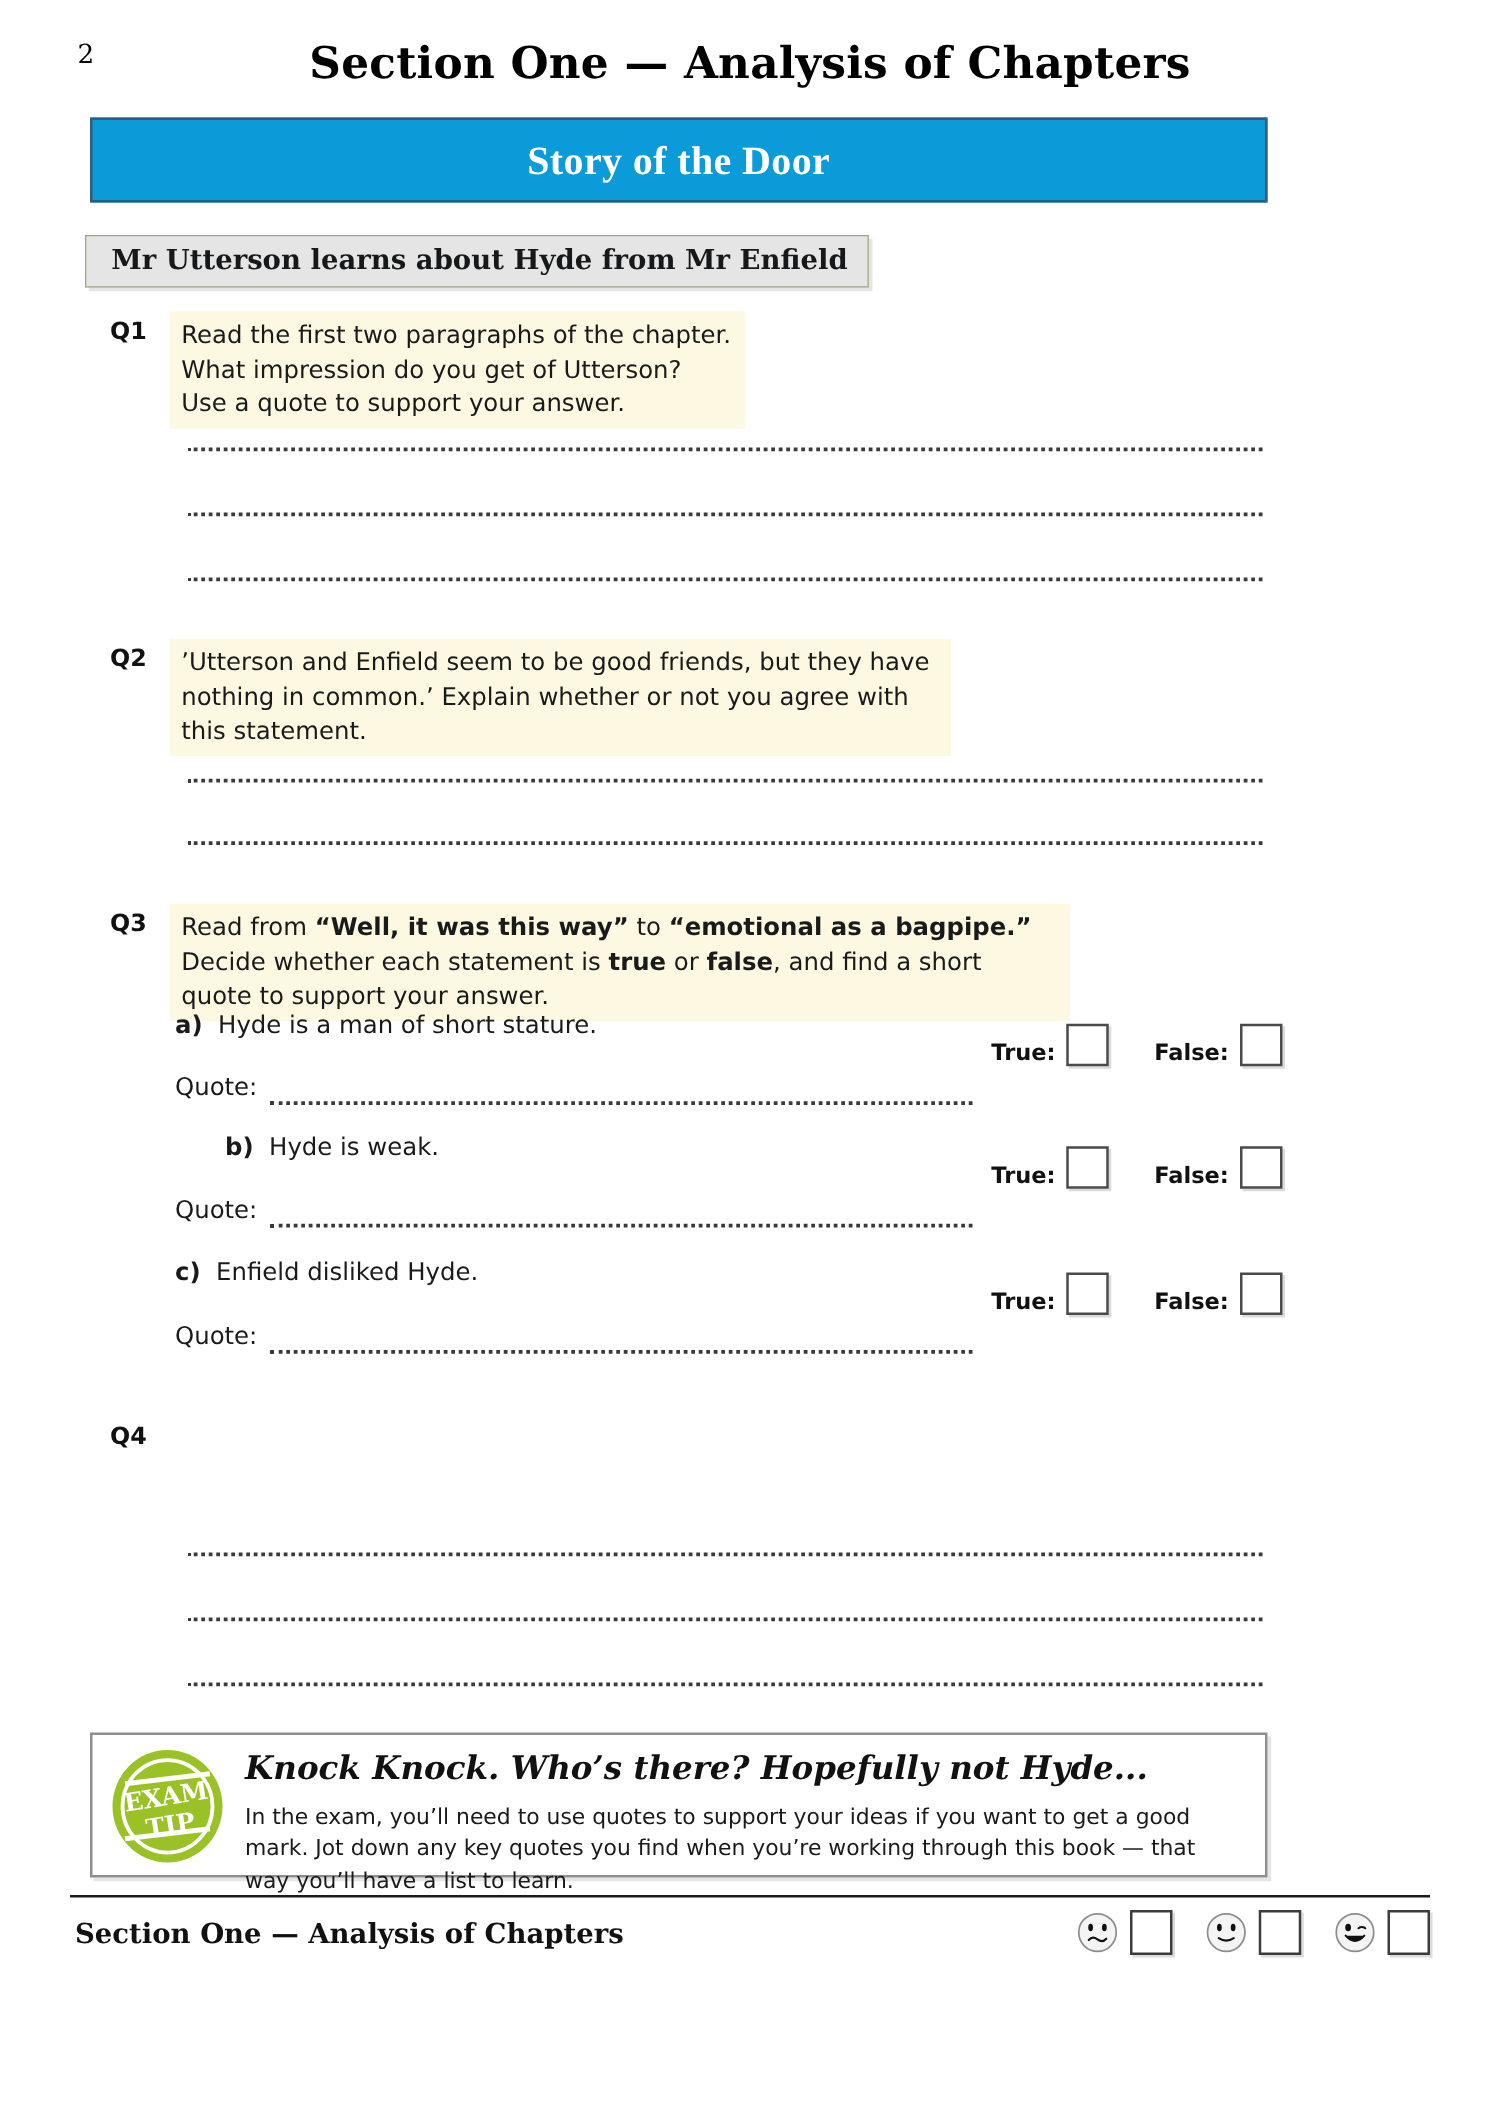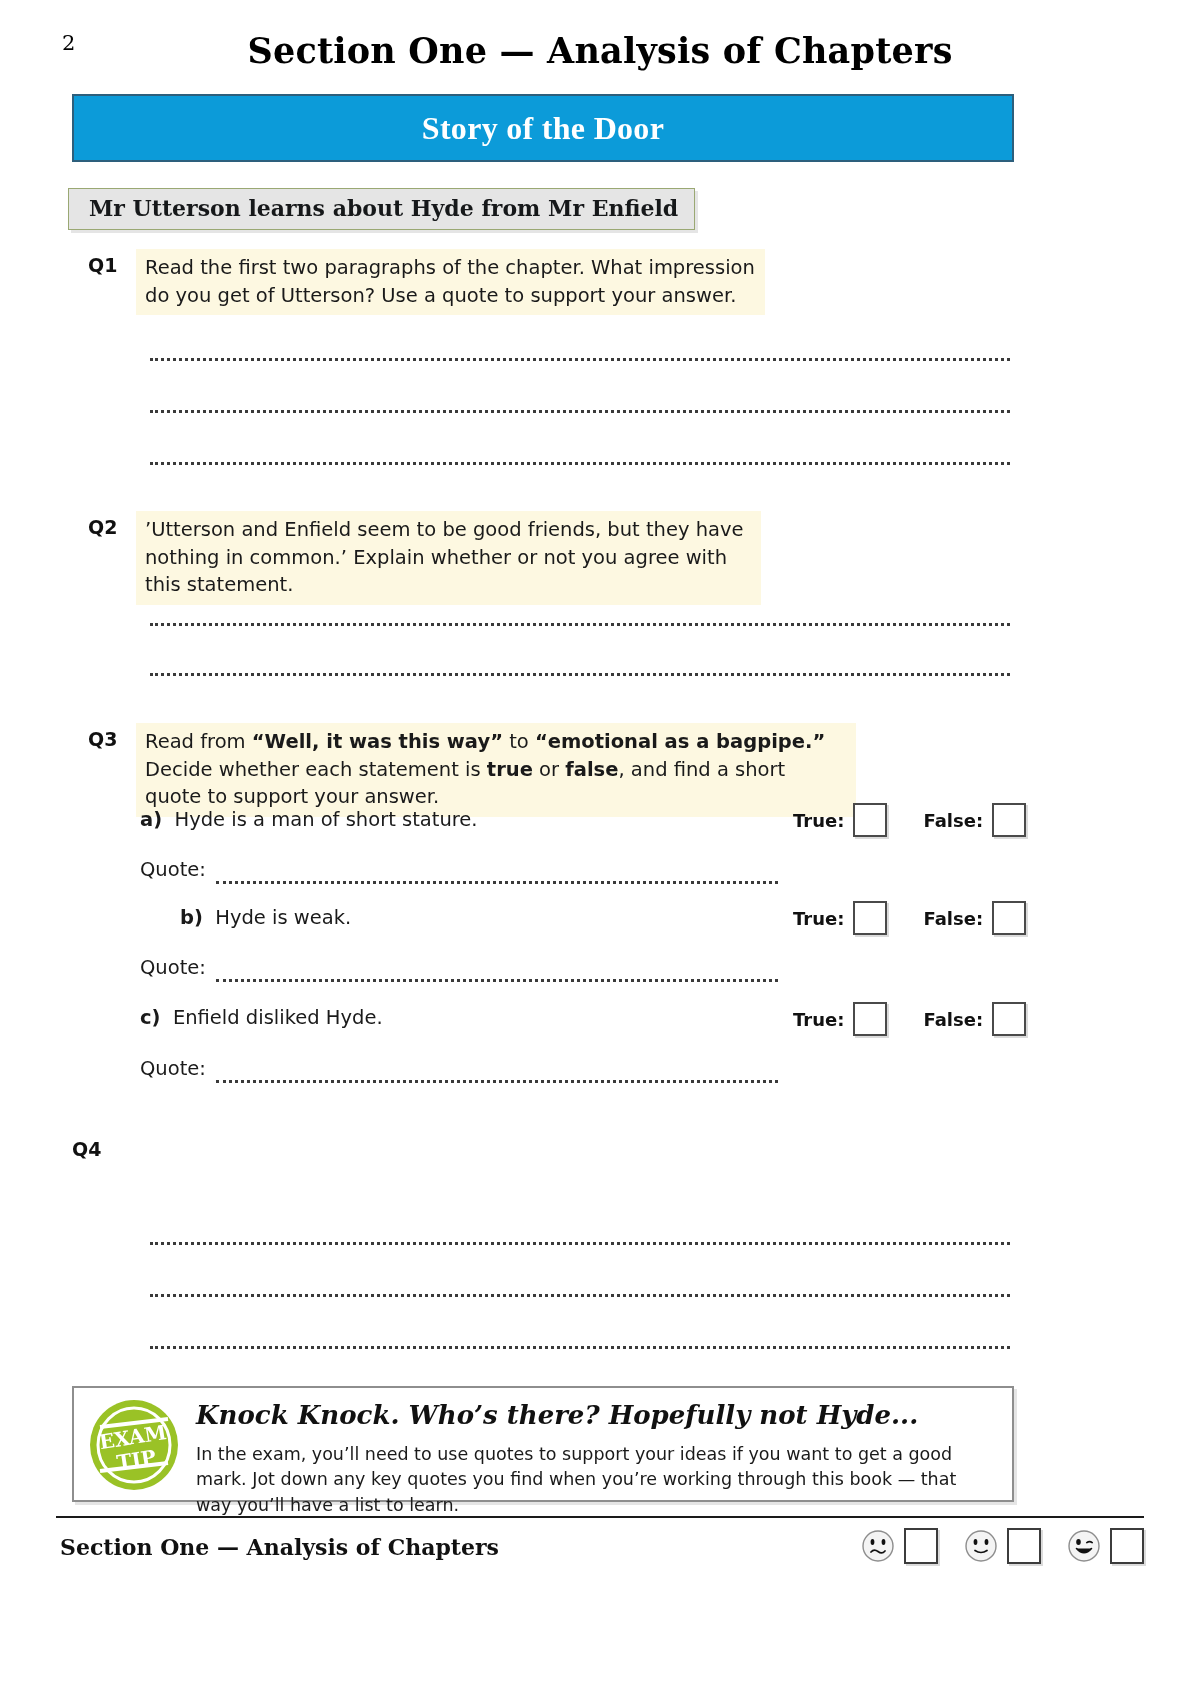--- a/index.html
+++ b/index.html
@@ -109,21 +109,21 @@
     border-bottom: 3px dotted #3a3a3a;
   }
 
   
   .tf-statement {
     position: absolute;
     font-size: 19.5px;
     color: #1a1a1a;
   }
   .tf-statement .letter { font-weight: 700; }
-  .tf-group { position: absolute; display: flex; align-items: center; }
+  .tf-group { position: absolute; display: flex; align-items: flex-end; margin-top: 16px; }
   .tf-label {
     font-weight: 700;
     font-size: 18px;
     color: #111;
     margin-right: 9px;
   }
   .tick-box {
     width: 34px;
     height: 34px;
     border: 2px solid #4a4a4a;
@@ -226,21 +226,21 @@
 
   <div class="chapter-banner">
     <span class="chapter-banner-title">Story of the Door</span>
   </div>
 
   <div class="subtitle-strip">
     <span class="subtitle-strip-text">Mr Utterson learns about Hyde from Mr Enfield</span>
   </div>
 
   <div class="q-label" style="left:88px; top:254px;">Q1</div>
-  <div class="q-text" style="left:136px; top:249px; width:629px;">Read the first two paragraphs of the chapter.  What impression do you get of Utterson?  Use a quote to support your answer.</div>
+  <div class="q-text" style="left:136px; top:249px; width:460px;">Read the first two paragraphs of the chapter.  What impression do you get of Utterson?  Use a quote to support your answer.</div>
   <div class="dot-rule" style="left:150px; top:355px; width:860px;"></div>
   <div class="dot-rule" style="left:150px; top:407px; width:860px;"></div>
   <div class="dot-rule" style="left:150px; top:459px; width:860px;"></div>
 
   <div class="q-label" style="left:88px; top:516px;">Q2</div>
   <div class="q-text" style="left:136px; top:511px; width:625px;">’Utterson and Enfield seem to be good friends, but they have nothing in common.’  Explain whether or not you agree with this statement.</div>
   <div class="dot-rule" style="left:150px; top:620px; width:860px;"></div>
   <div class="dot-rule" style="left:150px; top:670px; width:860px;"></div>
 
   <div class="q-label" style="left:88px; top:728px;">Q3</div>
@@ -281,21 +281,21 @@
   <div class="tf-group" style="left:793px; top:1002px;">
     <span class="tf-label">True:</span>
     <span class="tick-box"></span>
     <span class="tf-gap"></span>
     <span class="tf-label">False:</span>
     <span class="tick-box"></span>
   </div>
   <div class="quote-label" style="left:140px; top:1057px;">Quote:</div>
   <div class="dot-rule" style="left:216px; top:1077px; width:562px;"></div>
 
-  <div class="q-label" style="left:72px; top:1138px;">Q4</div>
+  <div class="q-label" style="left:88px; top:1138px;">Q4</div>
   <div class="dot-rule" style="left:150px; top:1239px; width:860px;"></div>
   <div class="dot-rule" style="left:150px; top:1291px; width:860px;"></div>
   <div class="dot-rule" style="left:150px; top:1343px; width:860px;"></div>
 
   <div class="exam-tip-box">
     <svg class="exam-badge" viewBox="0 0 92 92">
       <ellipse cx="46" cy="46" rx="44" ry="45" fill="#9ac226"></ellipse>
       <ellipse cx="46" cy="46" rx="36" ry="37" fill="none" stroke="#ffffff" stroke-width="3"></ellipse>
       <path d="M 12 28 L 80 20" stroke="#ffffff" stroke-width="4" fill="none"></path>
       <path d="M 12 72 L 80 64" stroke="#ffffff" stroke-width="4" fill="none"></path>

